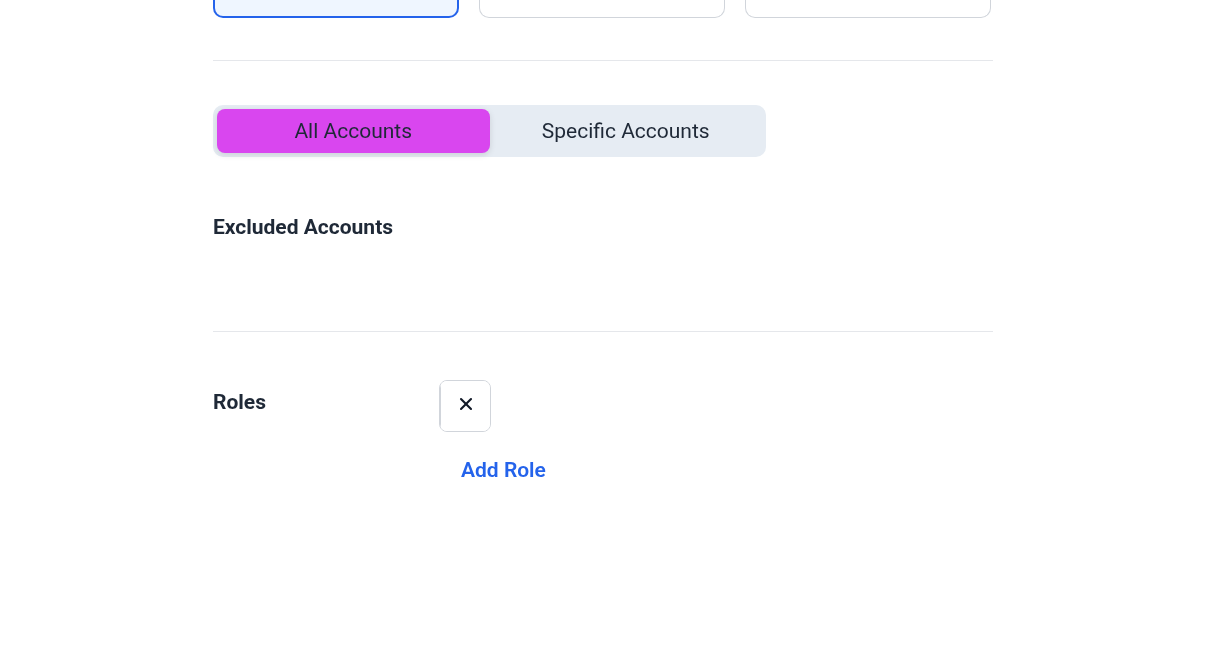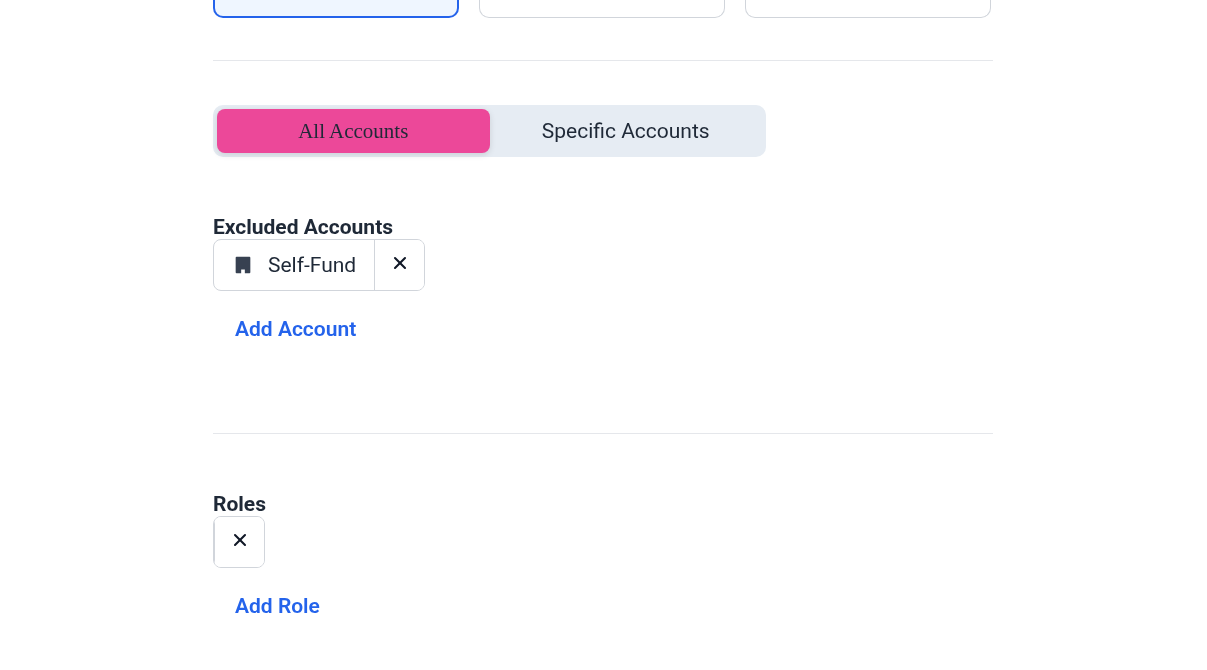--- a/index.html
+++ b/index.html
@@ -43,21 +43,20 @@
       border-top: 1px solid #e5e7eb;
       margin: 0;
     }
     .form-row {
       display: flex;
       align-items: flex-start;
       padding-top: 44px;
     }
     .form-row.tight {
       padding-top: 48px;
-      flex-direction: column;
     }
     .form-label {
       width: 226px;
       font-size: 21px;
       font-weight: 700;
       color: #1f2937;
       padding-top: 10px;
     }
     .form-value {
       flex: 1;
@@ -76,23 +75,22 @@
       display: flex;
       align-items: center;
       justify-content: center;
       font-size: 21px;
       color: #1f2937;
       border-radius: 8px;
       cursor: pointer;
       user-select: none;
     }
     .segmented-option.active {
-      background: #ec4899;
+      background: #d946ef;
       box-shadow: 0 2px 6px rgba(0,0,0,0.12);
-      font-family: Liberation Serif, serif;
     }
     
     .chip-list {
       display: flex;
       flex-direction: column;
       align-items: flex-start;
       gap: 24px;
     }
     .chip {
       display: inline-flex;
@@ -165,43 +163,20 @@
         </div>
         <div class="segmented-option">
           <span>Specific Accounts</span>
         </div>
       </div>
     </div>
   </div>
 
   <div class="form-row tight">
     <div class="form-label">Excluded Accounts</div>
-    <div class="form-value">
-      <div class="chip-list">
-        <div class="chip">
-          <div class="chip-body">
-            <span class="icon-building">
-              <svg width="22" height="22" viewBox="0 0 24 24" fill="#374151">
-                <path d="M5 3h14a1 1 0 0 1 1 1v16a1 1 0 0 1-1 1h-5v-4h-4v4H5a1 1 0 0 1-1-1V4a1 1 0 0 1 1-1zm3 4h2v2H8V7zm0 4h2v2H8v-2zm6-4h2v2h-2V7zm0 4h2v2h-2v-2z"></path>
-              </svg>
-            </span>
-            <span class="chip-label">Self-Fund</span>
-          </div>
-          <div class="chip-remove">
-            <span>
-              <svg viewBox="0 0 24 24" fill="none" stroke="#111827" stroke-width="2.5" stroke-linecap="round">
-                <line x1="6" y1="6" x2="18" y2="18"></line>
-                <line x1="18" y1="6" x2="6" y2="18"></line>
-              </svg>
-            </span>
-          </div>
-        </div>
-      </div>
-      <span class="add-link">Add Account</span>
-    </div>
   </div>
 
   <div class="section-gap"></div>
   <hr class="divider">
 
   <div class="form-row tight">
     <div class="form-label">Roles</div>
     <div class="form-value">
       <div class="chip-list">
         <div class="chip">

